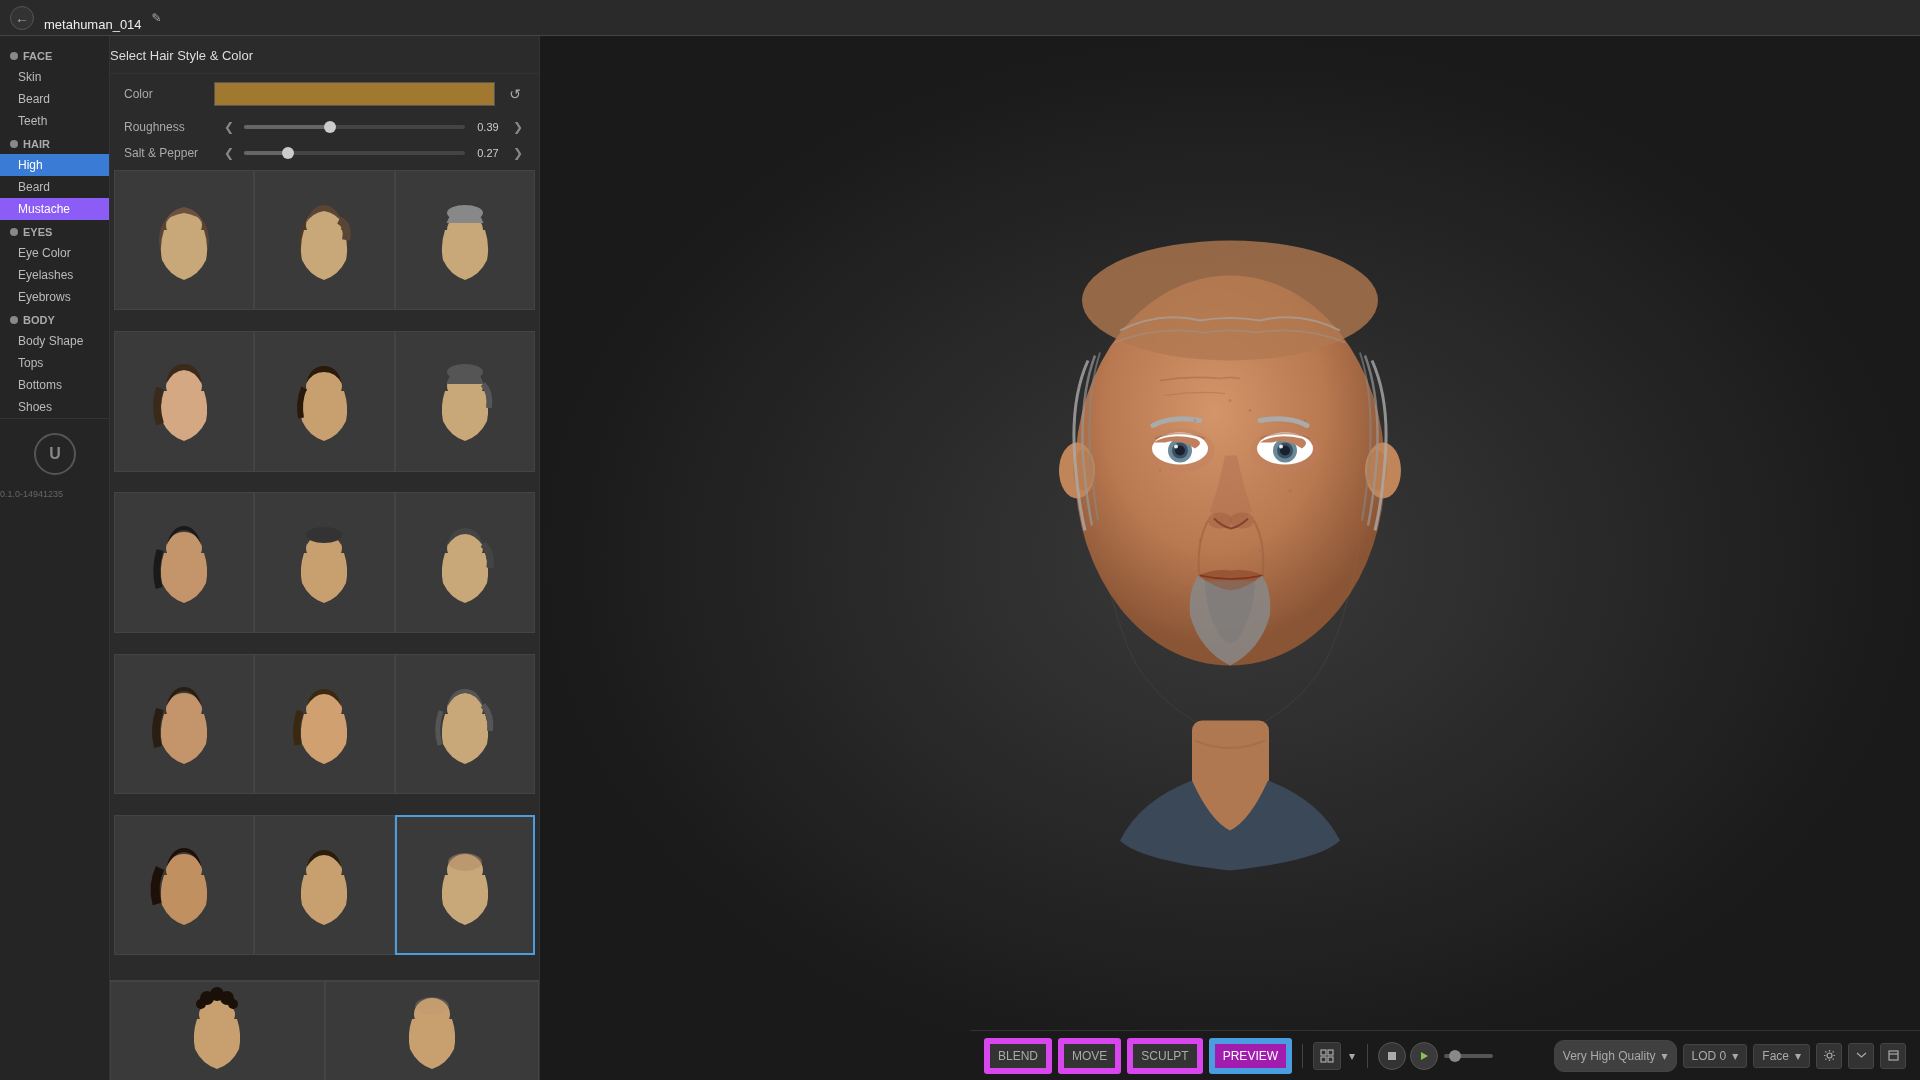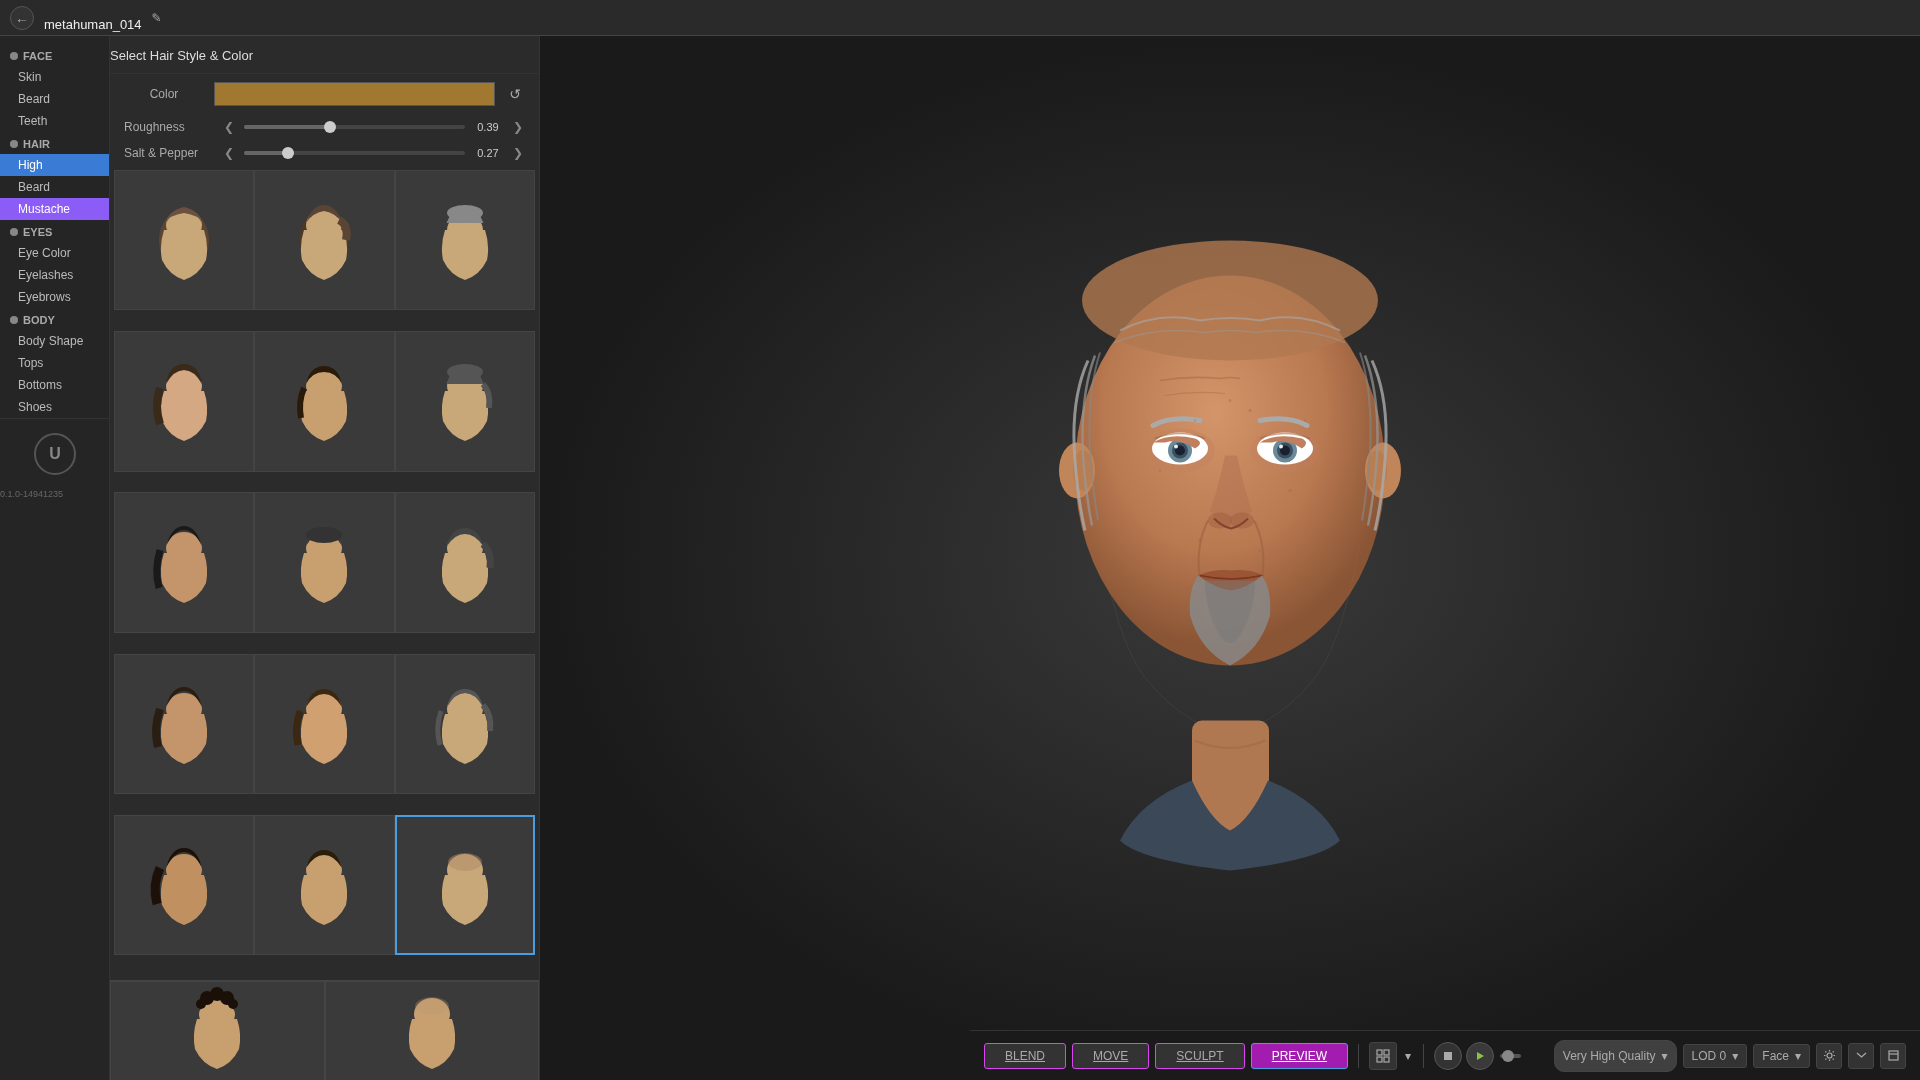--- a/index.html
+++ b/index.html
@@ -112,21 +112,20 @@
       color: #ddd;
       font-size: 13px;
       padding: 12px 0 10px;
       border-bottom: 1px solid #333;
     }
     .color-row {
       display: flex;
       align-items: center;
       padding: 8px 14px;
       gap: 10px;
-      text-align: center;
     }
     .color-label {
       color: #aaa;
       font-size: 12px;
       width: 80px;
     }
     .color-swatch {
       flex: 1;
       height: 24px;
       background: #a07830;
@@ -214,28 +213,27 @@
     .viewport {
       flex: 1;
       background: radial-gradient(ellipse at center, #3a3a3a 0%, #1a1a1a 70%);
       position: relative;
       display: flex;
       align-items: center;
       justify-content: center;
       overflow: hidden;
     }
     .tool-btn {
-      padding: 5px 20px;
+      padding: 5px 8px;
       background: #333;
-      border: 1px solid #d946ef;
+      border: 6px solid #d946ef;
       color: #aaa;
       font-size: 12px;
       cursor: pointer;
       border-radius: 3px;
-      text-decoration: underline;
     }
     .tool-btn.active {
       background: #a21caf;
       color: #fff;
       border-color: #4a9ee0;
     }
     .toolbar-divider {
       width: 1px; height: 24px;
       background: #444;
       margin: 0 4px;

